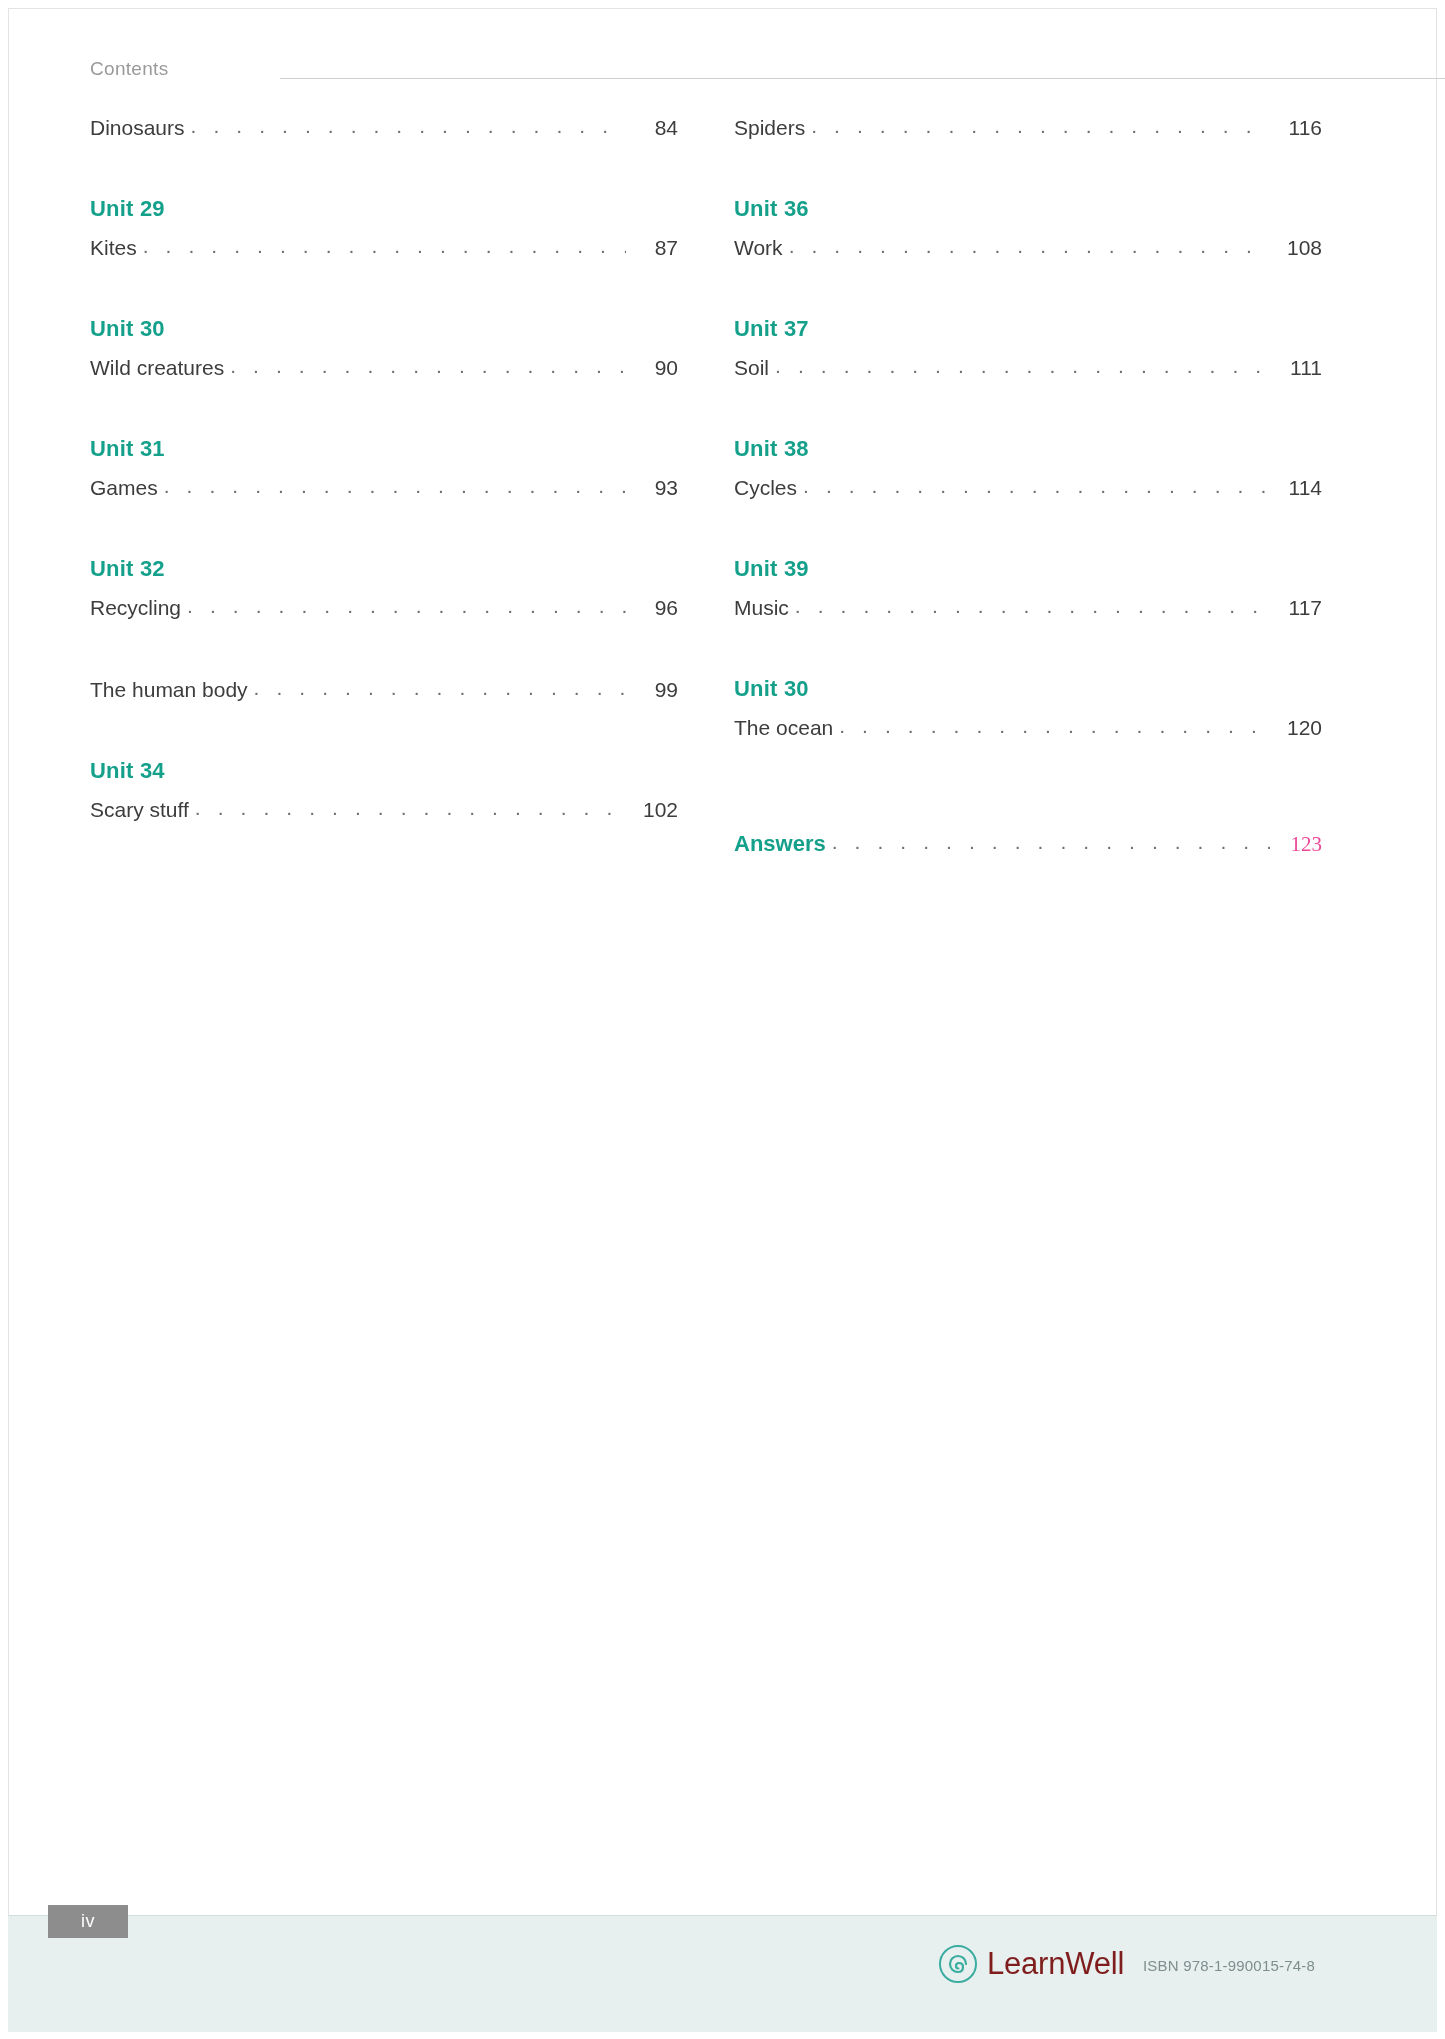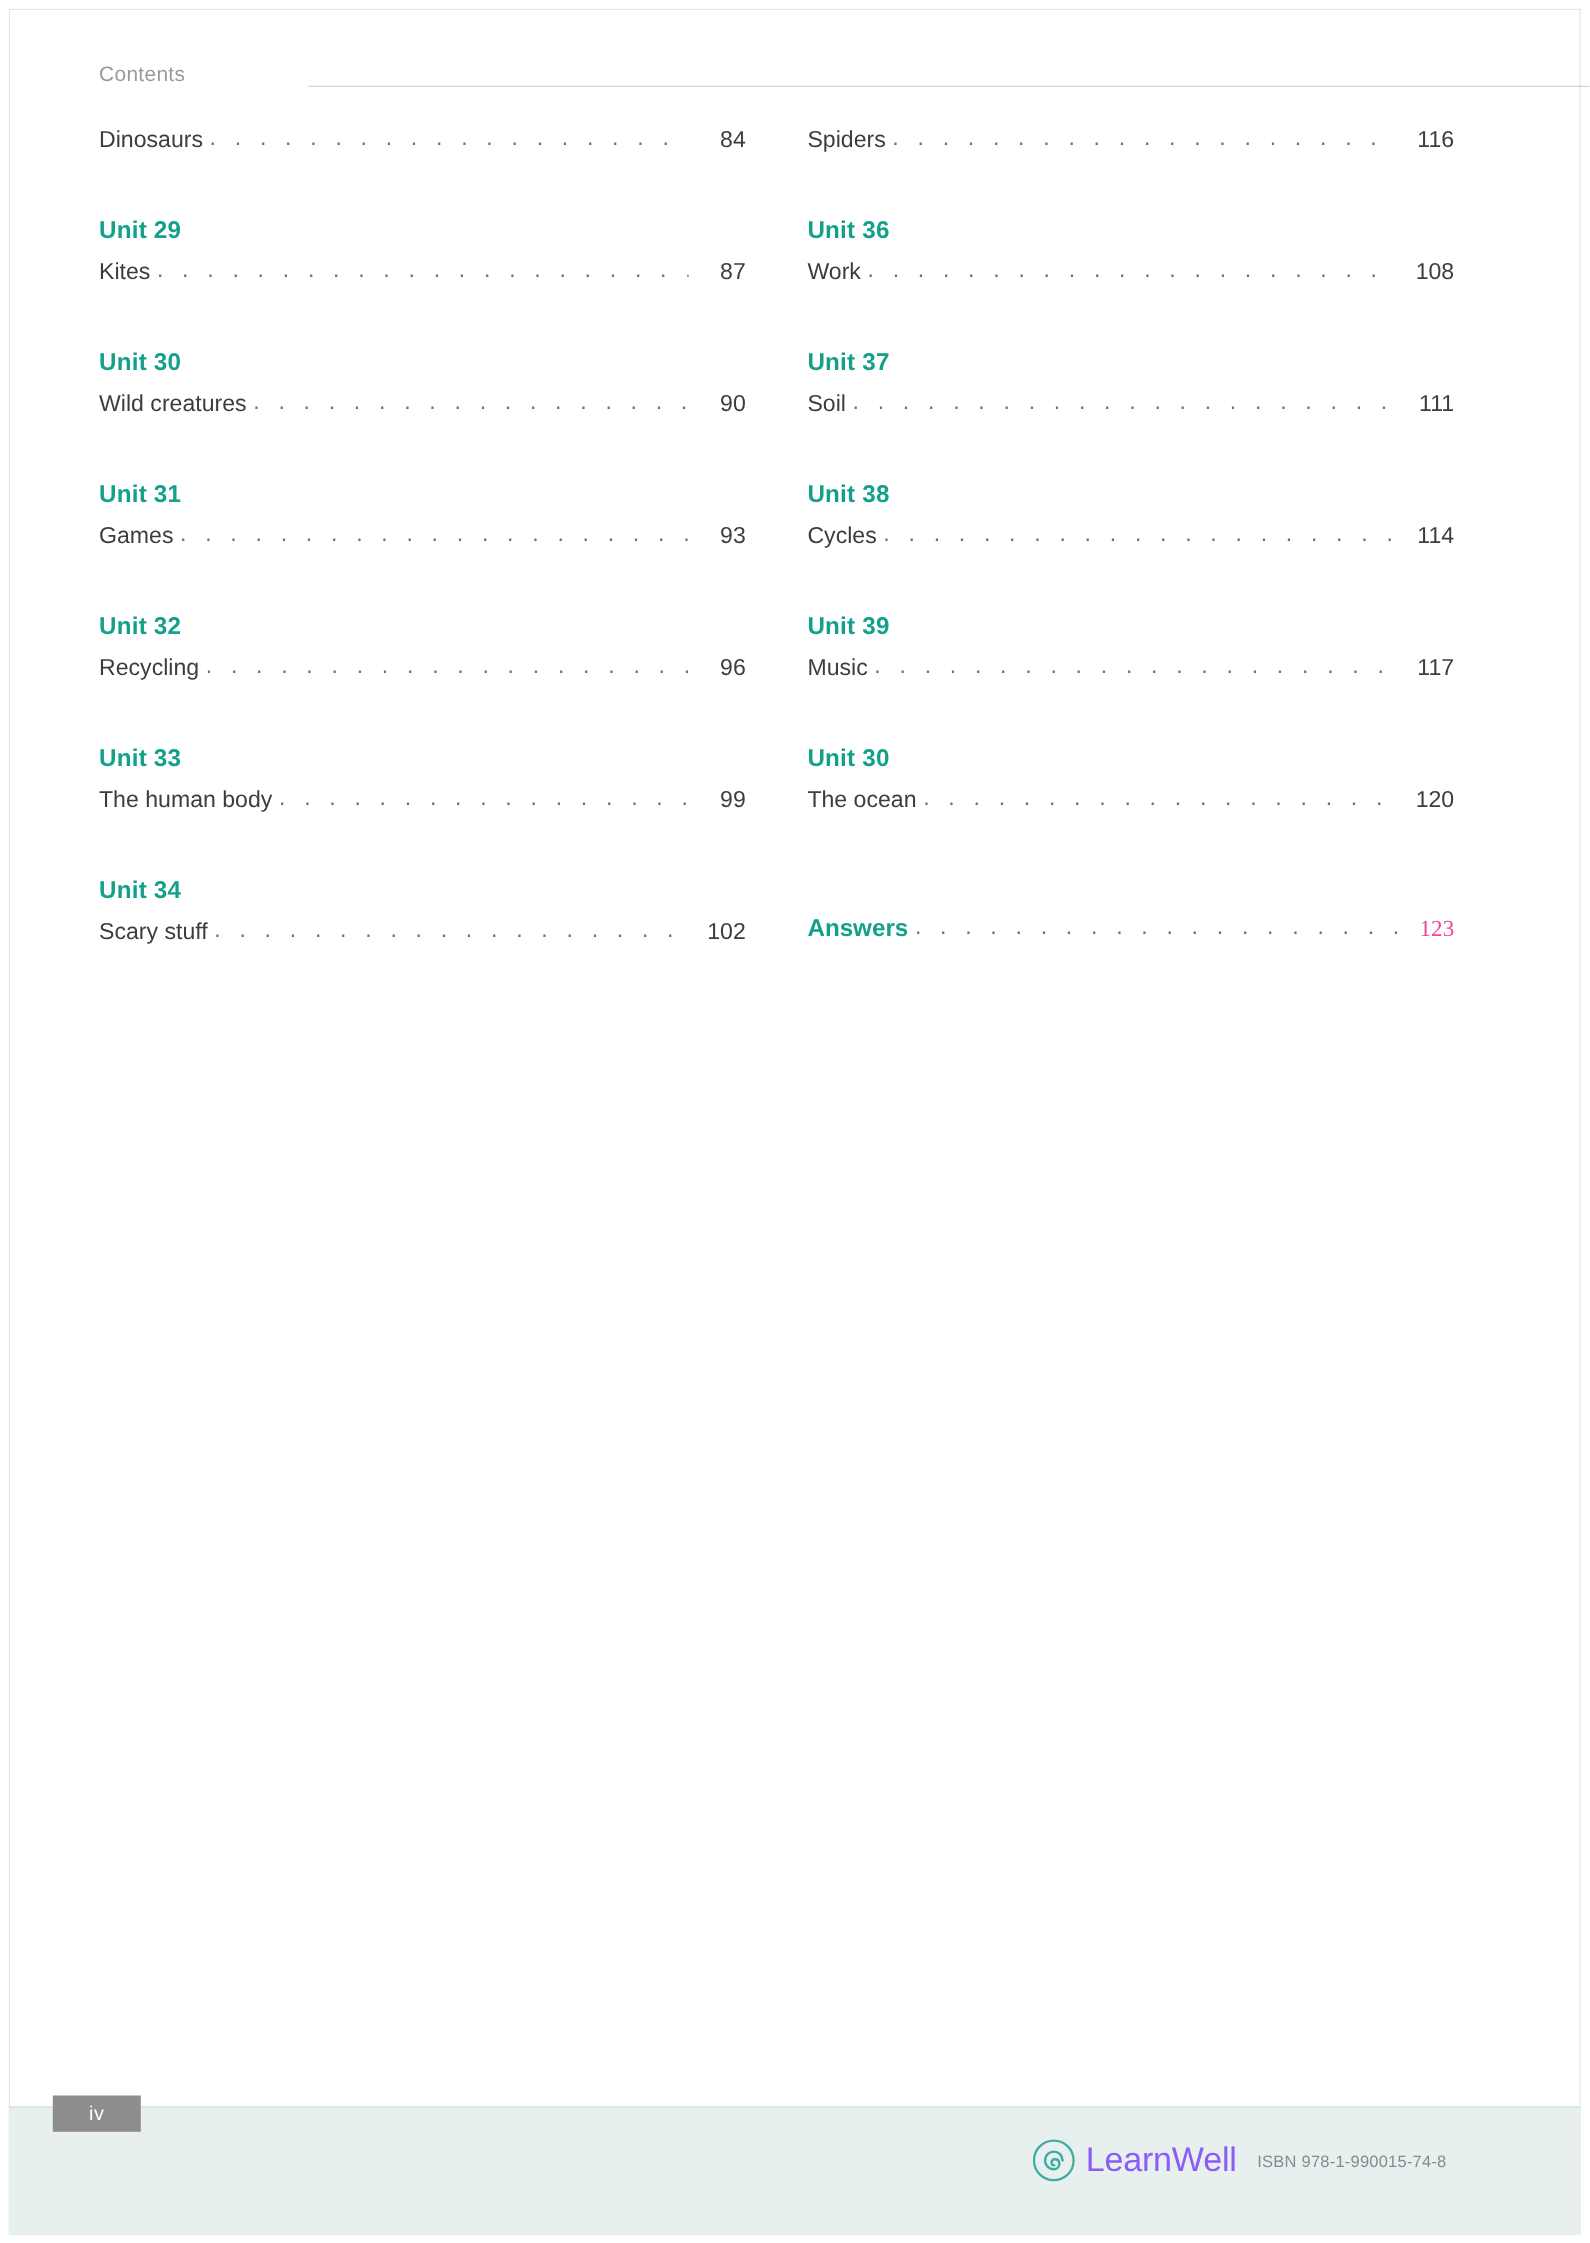--- a/index.html
+++ b/index.html
@@ -165,21 +165,21 @@
     left: 938px; top: 1944px;
     display: flex;
     align-items: center;
   }
   .brand-mark {
     width: 40px; height: 40px;
     margin-right: 9px;
   }
   .brand-name {
     font-size: 31px;
-    color: #8b5cf6;
+    color: #7f1d1d;
     letter-spacing: -0.2px;
   }
   .isbn {
     position: absolute;
     left: 1143px; top: 1957px;
     font-size: 15px;
     color: #7d8f8d;
     letter-spacing: 0.2px;
   }
 </style>
@@ -244,21 +244,20 @@
         <div class="unit-title">Unit 32</div>
         <div class="row">
           <span class="label">Recycling</span>
           <span class="leader">. . . . . . . . . . . . . . . . . . . . . . . . . . . . . . . . . . . . . . . . . . . . . . . . . . . . . . . . .</span>
           <span class="page-no">96</span>
         </div>
       </div>
       <div class="gap"></div>
 
       <div class="entry">
-        <div class="unit-title">Unit 33</div>
         <div class="row">
           <span class="label">The human body</span>
           <span class="leader">. . . . . . . . . . . . . . . . . . . . . . . . . . . . . . . . . . . . . . . . . . . . . . . . . . . . . . . . .</span>
           <span class="page-no">99</span>
         </div>
       </div>
       <div class="gap"></div>
 
       <div class="entry">
         <div class="unit-title">Unit 34</div>

